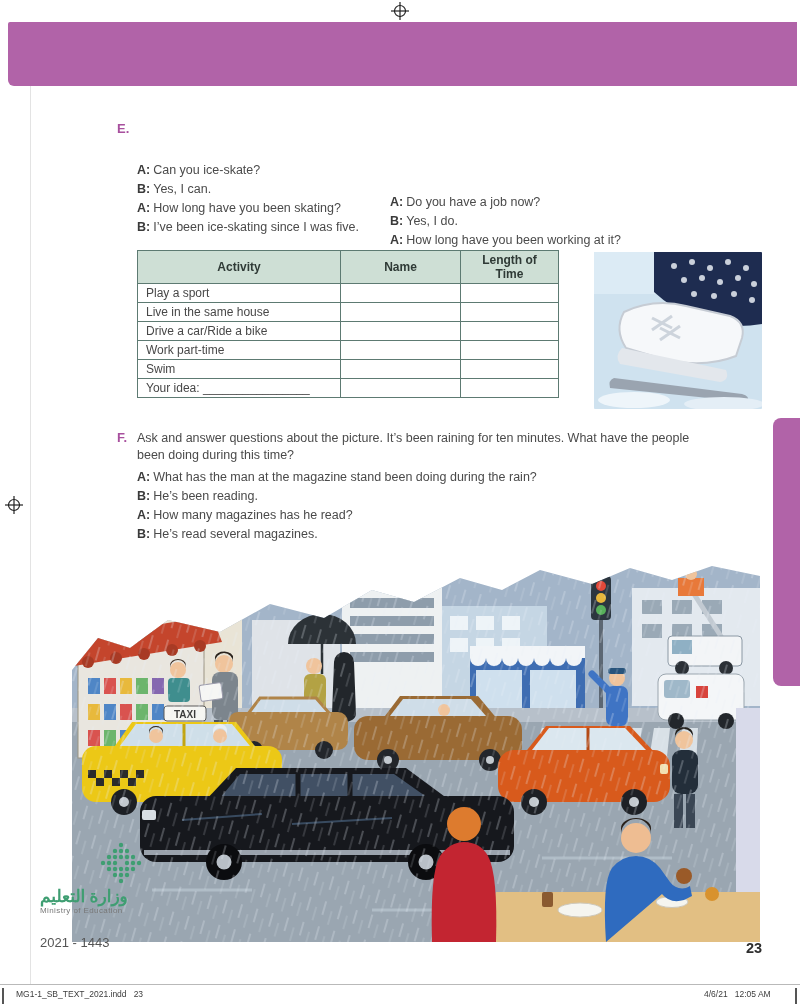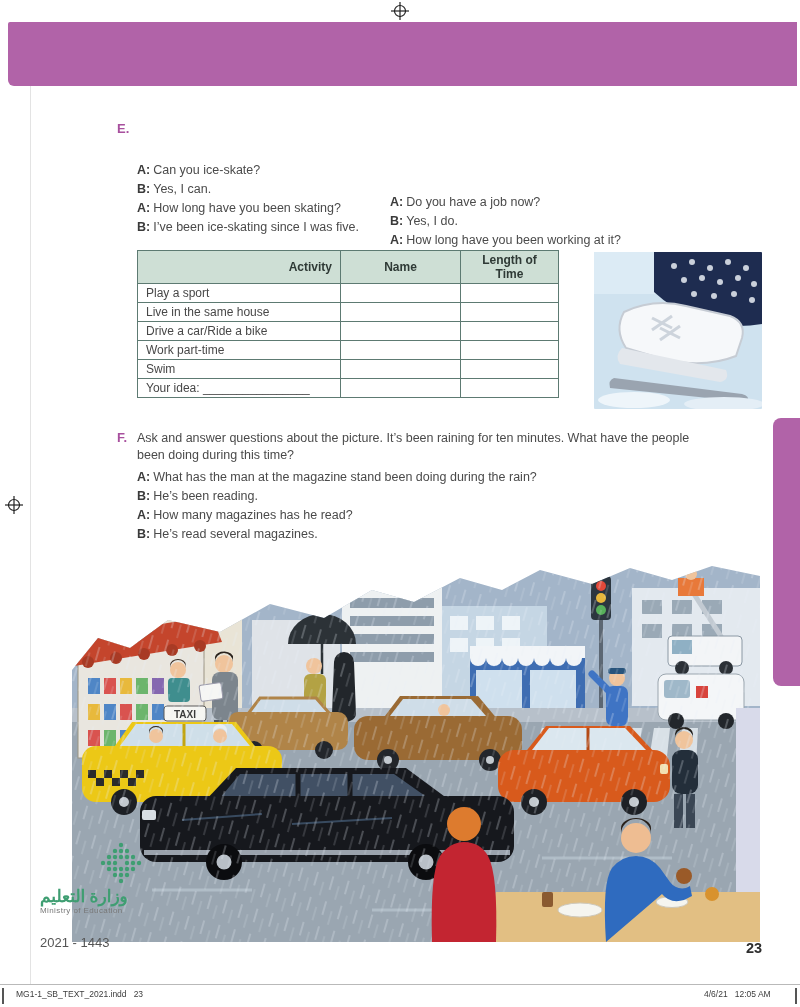--- a/index.html
+++ b/index.html
@@ -15,21 +15,21 @@
 
   .ex-label { position:absolute; font-size:13px; font-weight:bold; color:#a8509e; }
   .ex-instr { position:absolute; font-size:12.5px; line-height:17px; color:#4a4a4a; }
 
   .dialog { position:absolute; font-size:12.5px; color:#4a4a4a; }
   .dialog .dl { line-height:16px; margin-bottom:3px; white-space:nowrap; }
   .dialog b { color:#3a3a3a; margin-right:3px; }
 
   table.chart { position:absolute; left:137px; top:250px; border-collapse:collapse; table-layout:fixed; }
   table.chart th, table.chart td { border:1px solid #5d7a72; font-size:12px; padding:2px 8px; }
-  table.chart th { background:#cedfd5; color:#2f3a36; font-weight:bold; height:21px; text-align:right; }
+  table.chart th { background:#cedfd5; color:#2f3a36; font-weight:bold; height:21px; text-align:center; }
   table.chart th.c { text-align:center; }
   table.chart td { height:19px; color:#474747; }
   .w1 { width:203px; } .w2 { width:120px; } .w3 { width:98px; }
 
   .skate-photo { position:absolute; left:594px; top:252px; width:168px; height:157px; overflow:hidden; border-radius:1px; }
 
   .scene { position:absolute; left:72px; top:558px; width:688px; height:384px; }
 
   .logo { position:absolute; left:40px; top:838px; width:150px; z-index:6; }
   .logo .dots { display:block; margin-left:50px; }

